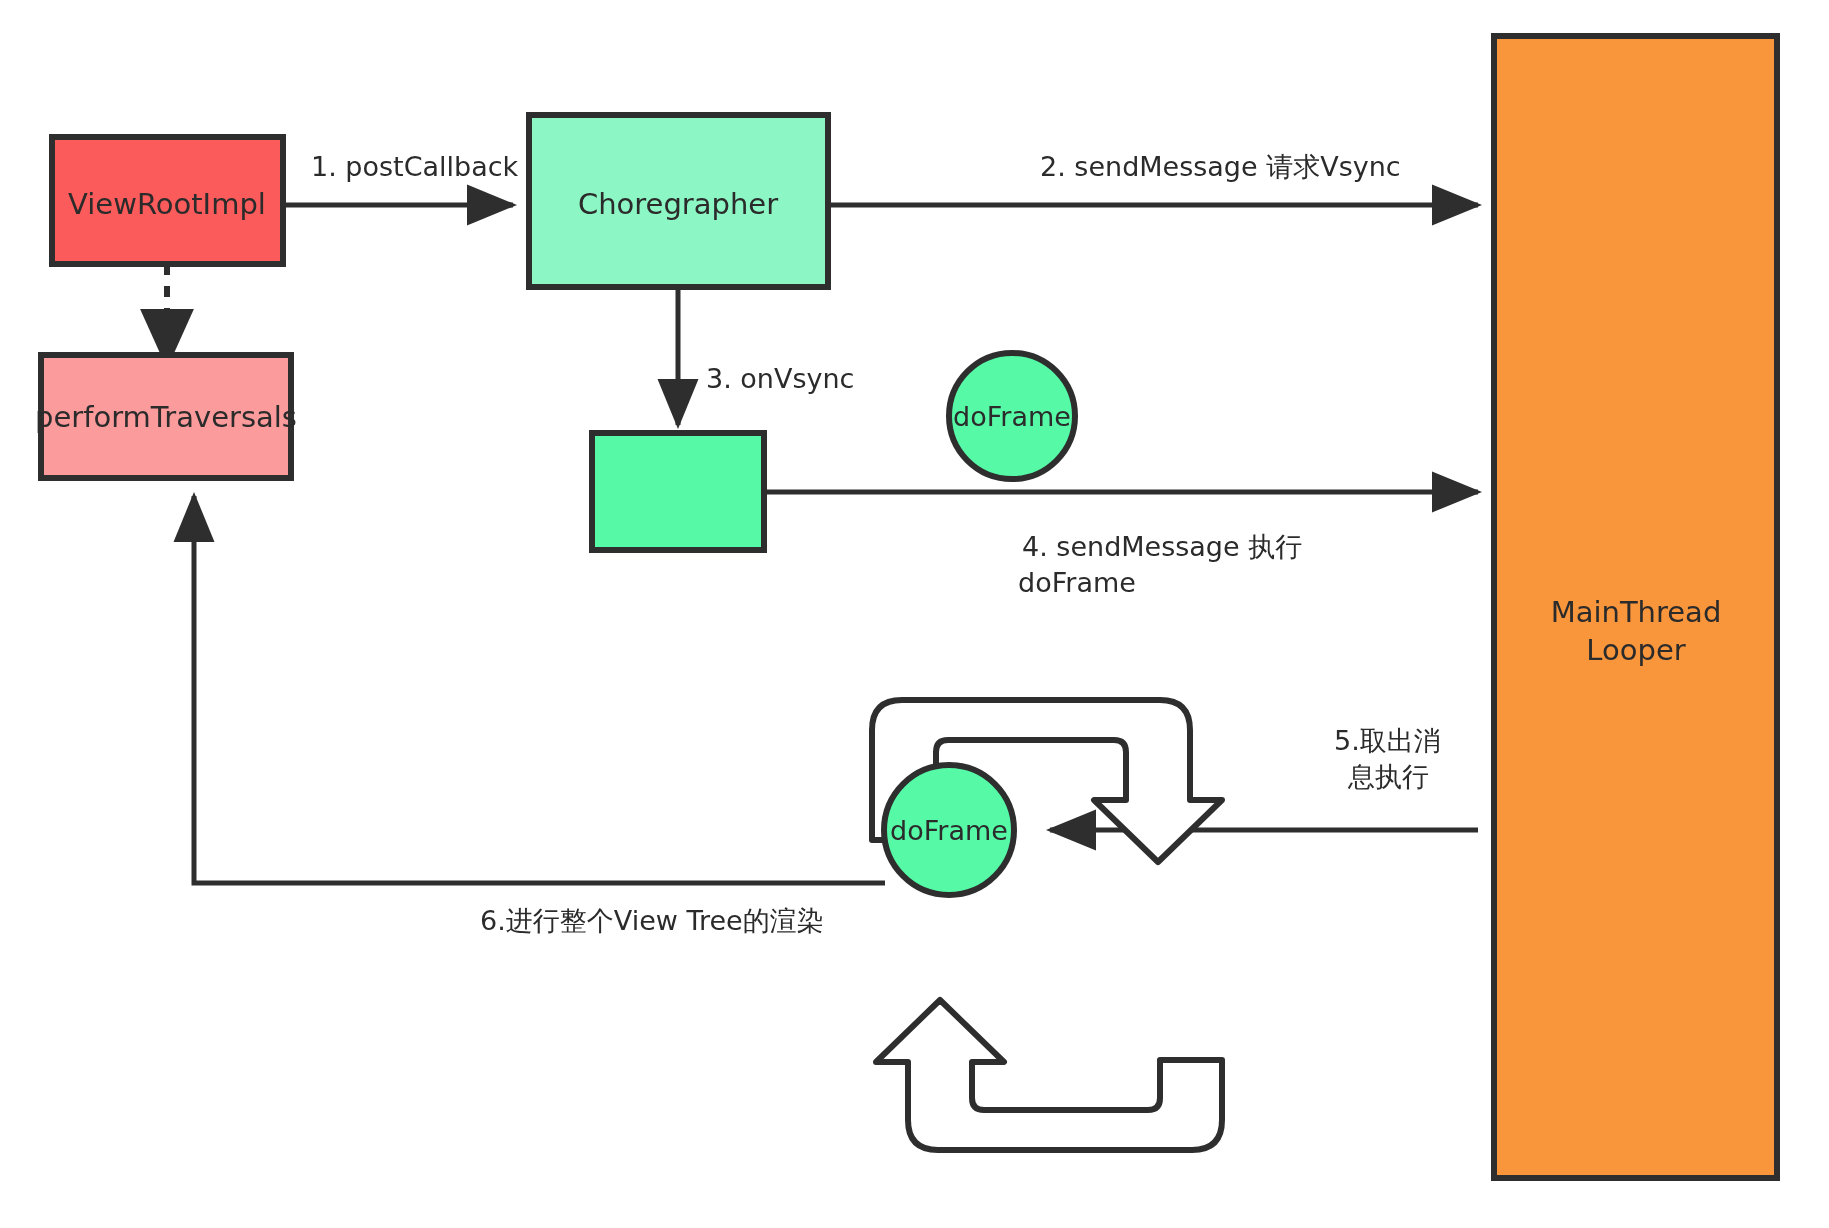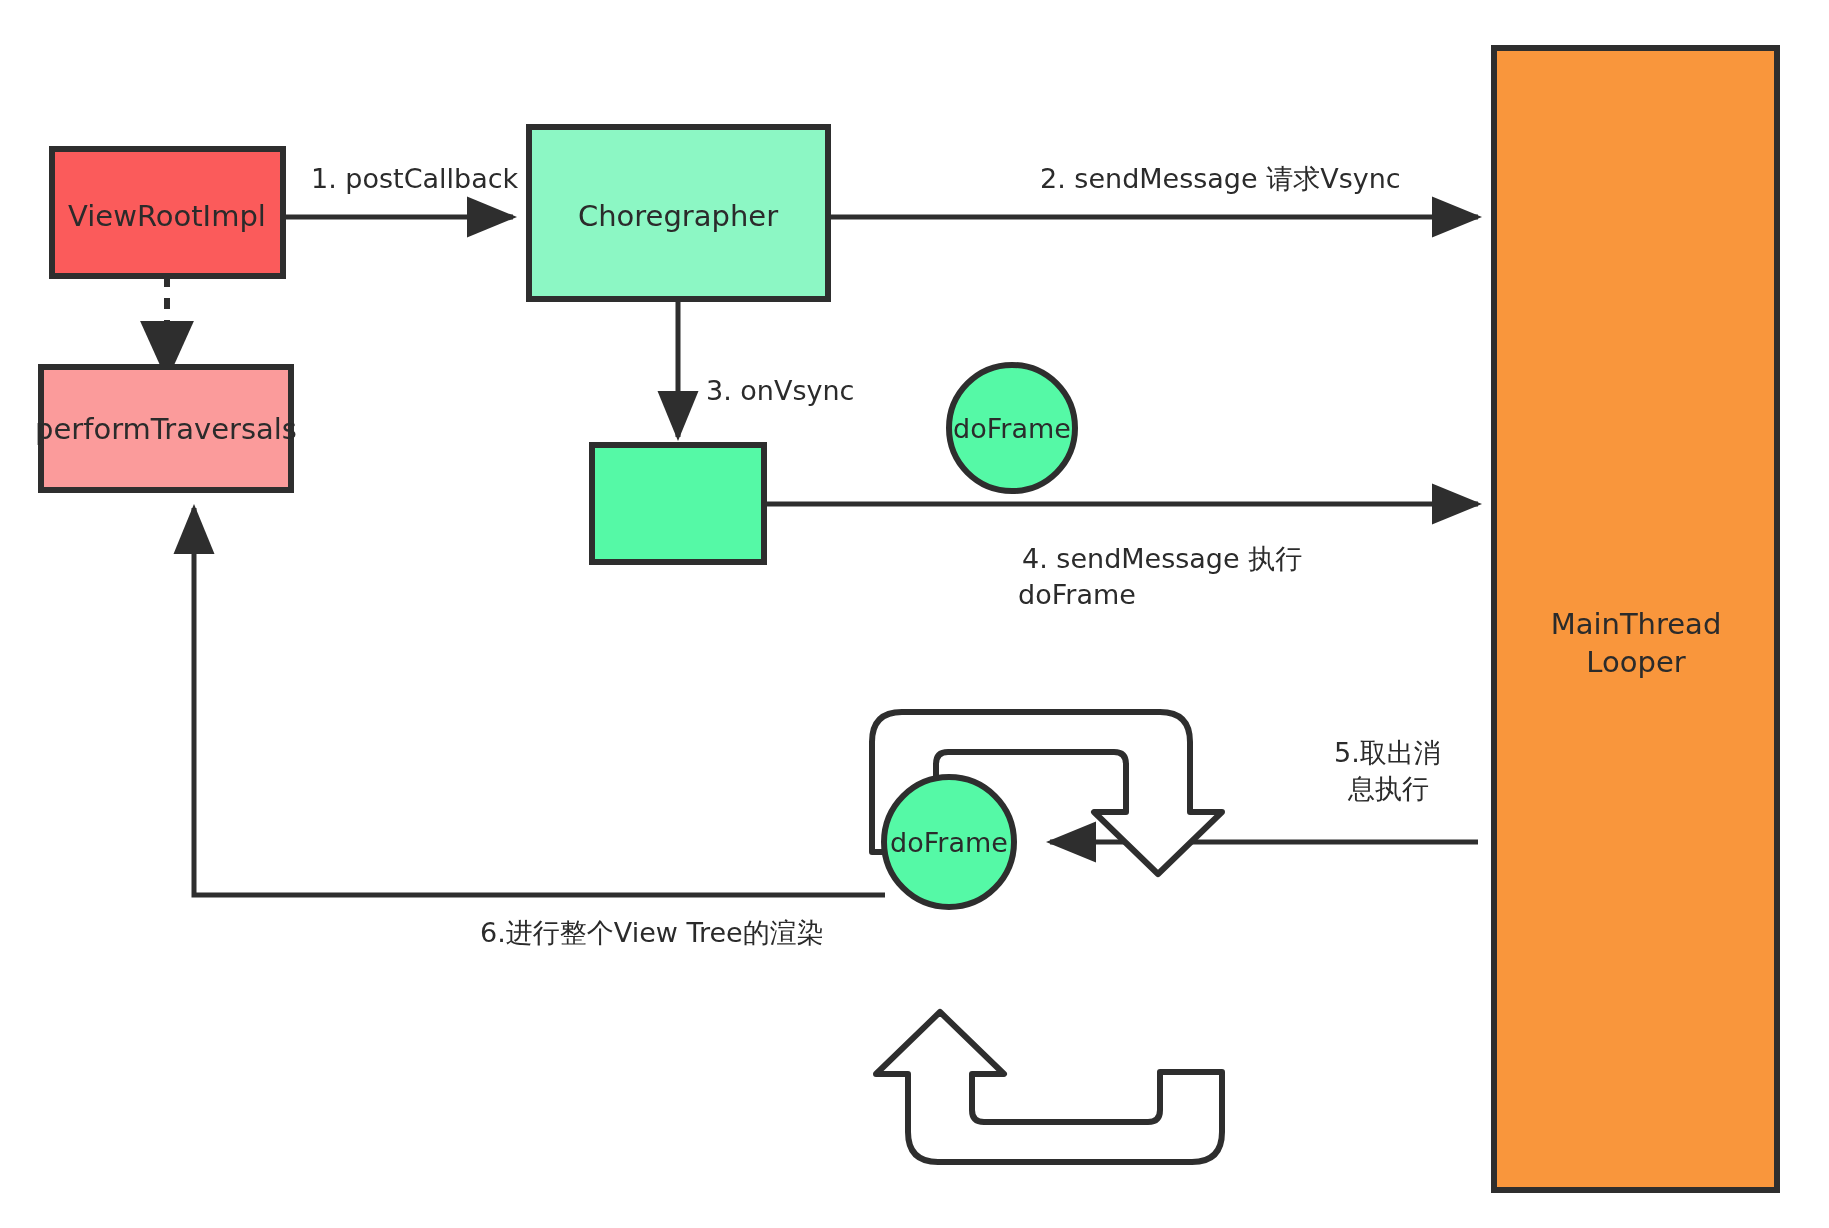--- a/index.html
+++ b/index.html
@@ -11,21 +11,20 @@
     width: 1829px;
     height: 1228px;
     font-family: "DejaVu Sans", "Liberation Sans", sans-serif;
     overflow: hidden;
   }
   #stage {
     position: relative;
     width: 1829px;
     height: 1044px;
     background: #ffffff;
-    margin-top: 12px;
   }
   #diagram {
     position: absolute;
     left: 0;
     top: 0;
     width: 1829px;
     height: 1228px;
   }
   .node-label {
     font-family: "DejaVu Sans", "Liberation Sans", sans-serif;

